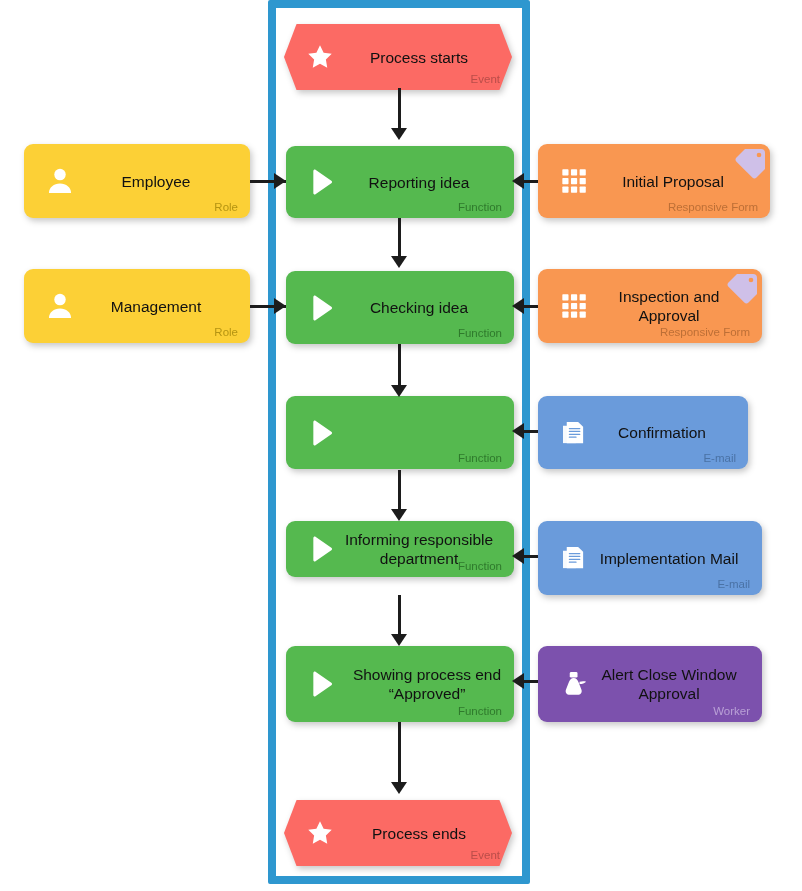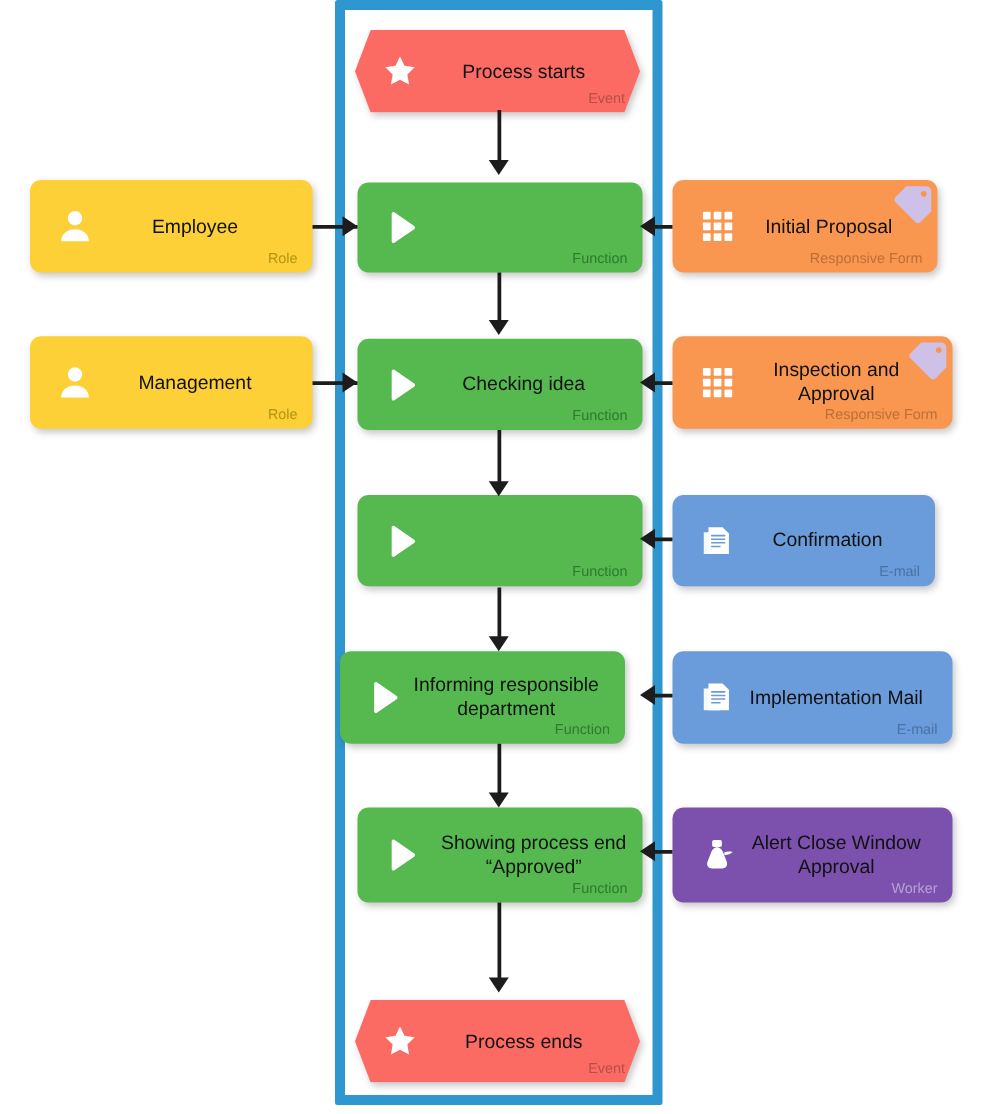--- a/index.html
+++ b/index.html
@@ -171,20 +171,21 @@
     <div class="typelabel">Event</div>
   </div>
 
   <div class="node k-func" style="left:286px;top:146px;width:228px;height:72px;">
     <div class="body"></div>
     <div class="icon">
       <svg viewBox="0 0 24 24" width="32" height="32" aria-hidden="true">
         <path fill="#ffffff" d="M5.5 3.8c0-.9.9-1.4 1.6-1L19 11.1c.7.45.7 1.45 0 1.9L7.1 21.2c-.7.45-1.6-.1-1.6-1z"></path>
       </svg>
     </div>
+    <div class="title">Reporting idea</div>
     <div class="typelabel">Function</div>
   </div>
 
   <div class="node k-func" style="left:286px;top:271px;width:228px;height:73px;">
     <div class="body"></div>
     <div class="icon">
       <svg viewBox="0 0 24 24" width="32" height="32" aria-hidden="true">
         <path fill="#ffffff" d="M5.5 3.8c0-.9.9-1.4 1.6-1L19 11.1c.7.45.7 1.45 0 1.9L7.1 21.2c-.7.45-1.6-.1-1.6-1z"></path>
       </svg>
     </div>
@@ -195,21 +196,21 @@
   <div class="node k-func" style="left:286px;top:396px;width:228px;height:73px;">
     <div class="body"></div>
     <div class="icon">
       <svg viewBox="0 0 24 24" width="32" height="32" aria-hidden="true">
         <path fill="#ffffff" d="M5.5 3.8c0-.9.9-1.4 1.6-1L19 11.1c.7.45.7 1.45 0 1.9L7.1 21.2c-.7.45-1.6-.1-1.6-1z"></path>
       </svg>
     </div>
     <div class="typelabel">Function</div>
   </div>
 
-  <div class="node k-func" style="left:272px;top:521px;width:228px;height:74px;">
+  <div class="node k-func" style="left:286px;top:521px;width:228px;height:56px;">
     <div class="body"></div>
     <div class="icon">
       <svg viewBox="0 0 24 24" width="32" height="32" aria-hidden="true">
         <path fill="#ffffff" d="M5.5 3.8c0-.9.9-1.4 1.6-1L19 11.1c.7.45.7 1.45 0 1.9L7.1 21.2c-.7.45-1.6-.1-1.6-1z"></path>
       </svg>
     </div>
     <div class="title">Informing responsible
 department</div>
     <div class="typelabel">Function</div>
   </div>
@@ -254,21 +255,21 @@
     <div class="icon">
       <svg viewBox="0 0 24 24" width="32" height="32" aria-hidden="true">
         <circle cx="12" cy="7.2" r="4.3" fill="#ffffff"></circle>
         <path fill="#ffffff" d="M3.7 21c0-4.3 3.7-7.2 8.3-7.2s8.3 2.9 8.3 7.2z"></path>
       </svg>
     </div>
     <div class="title">Management</div>
     <div class="typelabel">Role</div>
   </div>
 
-  <div class="node k-form" style="left:538px;top:144px;width:212px;height:74px;border-radius:32px;">
+  <div class="node k-form" style="left:538px;top:144px;width:232px;height:74px;border-radius:32px;">
     <div class="body"></div>
     <div class="tagcorner">
       <svg viewBox="0 0 36 36" width="36" height="36" aria-hidden="true">
         <path fill="#cfc0e8" d="M14 2h16a4 4 0 0 1 4 4v16L25.5 30.5a3 3 0 0 1-4.2 0L5.5 14.7a3 3 0 0 1 0-4.2z"></path>
         <circle cx="28" cy="8" r="2.3" fill="#f99751"></circle>
       </svg>
     </div>
     <div class="icon">
       <svg viewBox="0 0 24 24" width="28" height="28" aria-hidden="true">
         <g fill="#ffffff">

